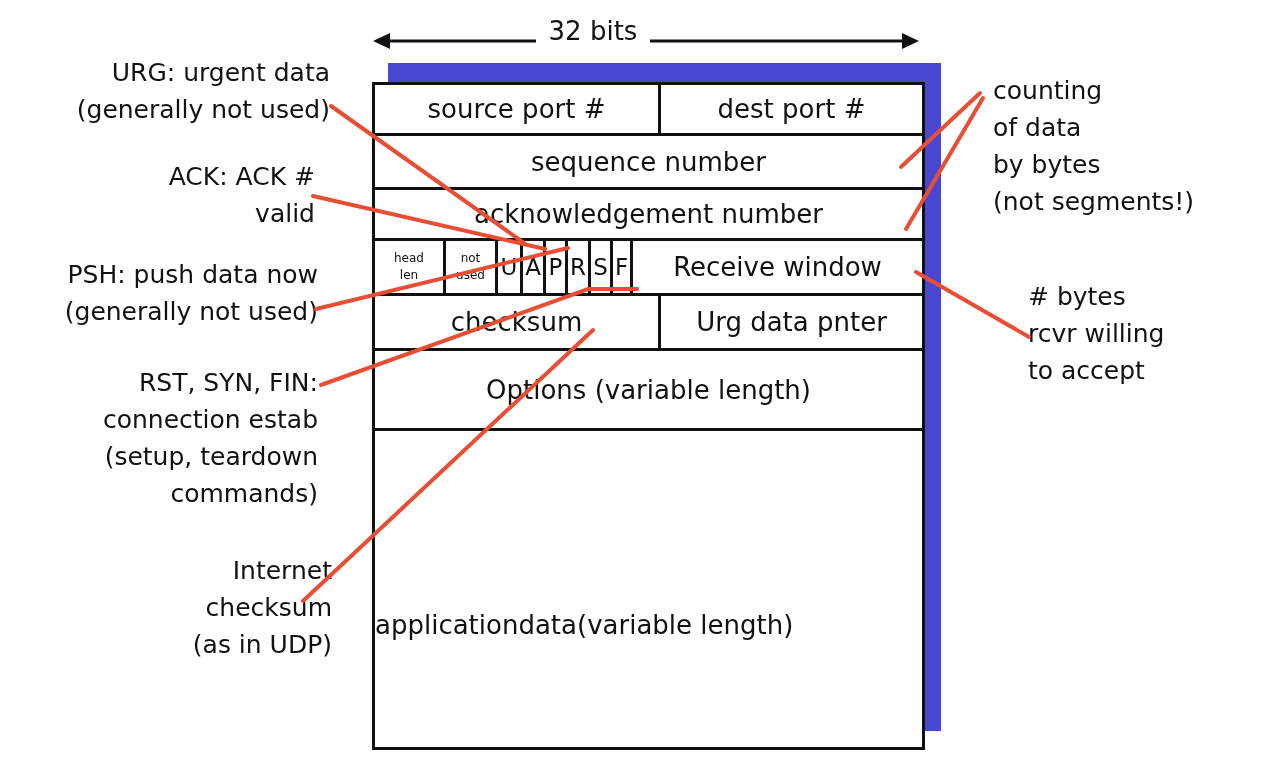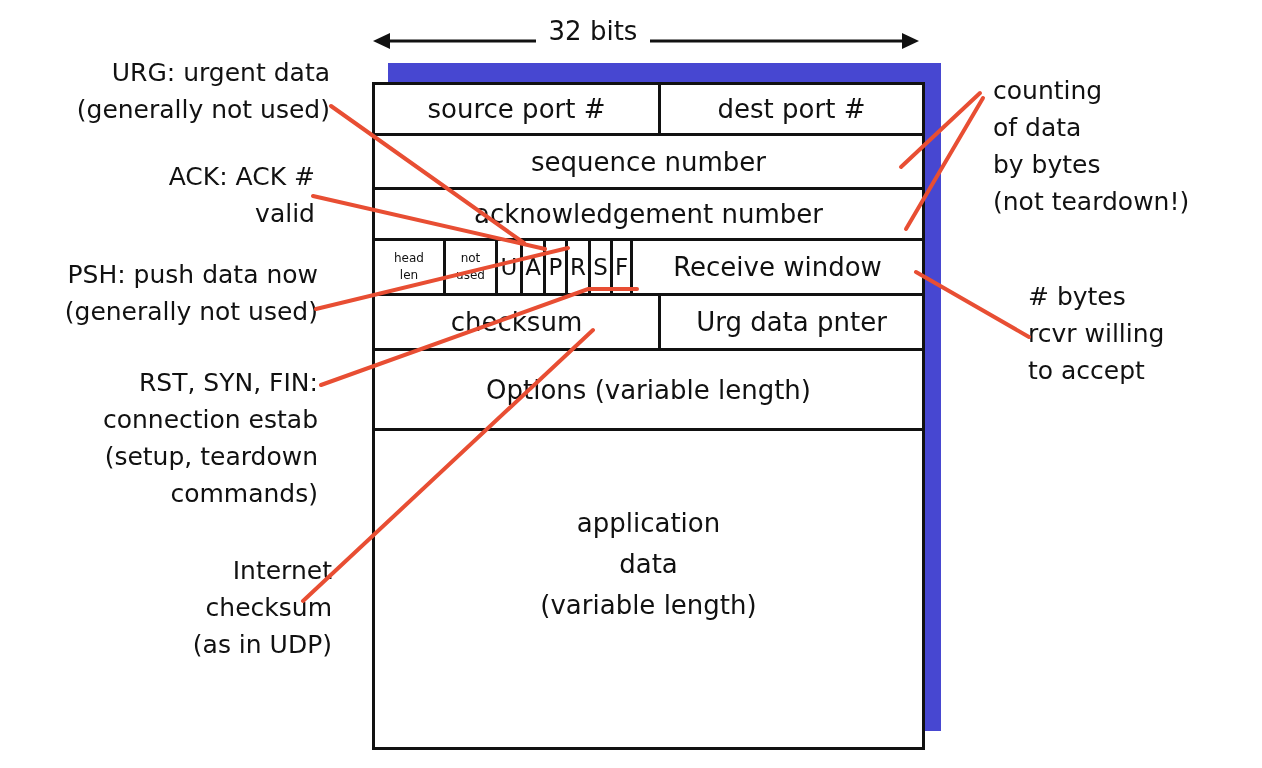--- a/index.html
+++ b/index.html
@@ -20,21 +20,21 @@
     box-shadow:16px -19px 0 0 #4747d1;z-index:1;
   }
   .row{position:absolute;left:0;width:547px;display:flex;box-sizing:border-box;}
   .row-b{border-bottom:3px solid #111;}
   .r1{top:0;height:51px;}
   .r2{top:51px;height:54px;}
   .r3{top:105px;height:51px;}
   .r4{top:156px;height:55px;}
   .r5{top:211px;height:55px;}
   .r6{top:266px;height:80px;}
-  .r7{top:346px;height:316px;flex-direction:column;align-items:center;padding-top:72px;}
+  .r7{top:346px;height:316px;flex-direction:row;align-items:center;padding-top:72px;}
   .cell{
     display:flex;align-items:center;justify-content:center;
     box-sizing:border-box;font-size:26px;white-space:nowrap;overflow:visible;
   }
   .bR{border-right:3px solid #111;}
   .w-half{width:286px;}
   .grow{flex:1;}
   .small2{flex-direction:column;font-size:12px;line-height:17px;}
   .flag{font-size:23px;}
   .c-hl{width:71px;}
@@ -137,21 +137,21 @@
 <div class="ann ar" id="ann-chk">
   <div>Internet</div>
   <div>checksum</div>
   <div>(as in UDP)</div>
 </div>
 
 <div class="ann" id="ann-counting">
   <div>counting</div>
   <div>of data</div>
   <div>by bytes</div>
-  <div>(not teardown!)</div>
+  <div>(not segments!)</div>
 </div>
 <div class="ann" id="ann-rwnd">
   <div># bytes</div>
   <div>rcvr willing</div>
   <div>to accept</div>
 </div>
 
 <svg class="overlay" width="1262" height="768" viewBox="0 0 1262 768">
 
   <g>

